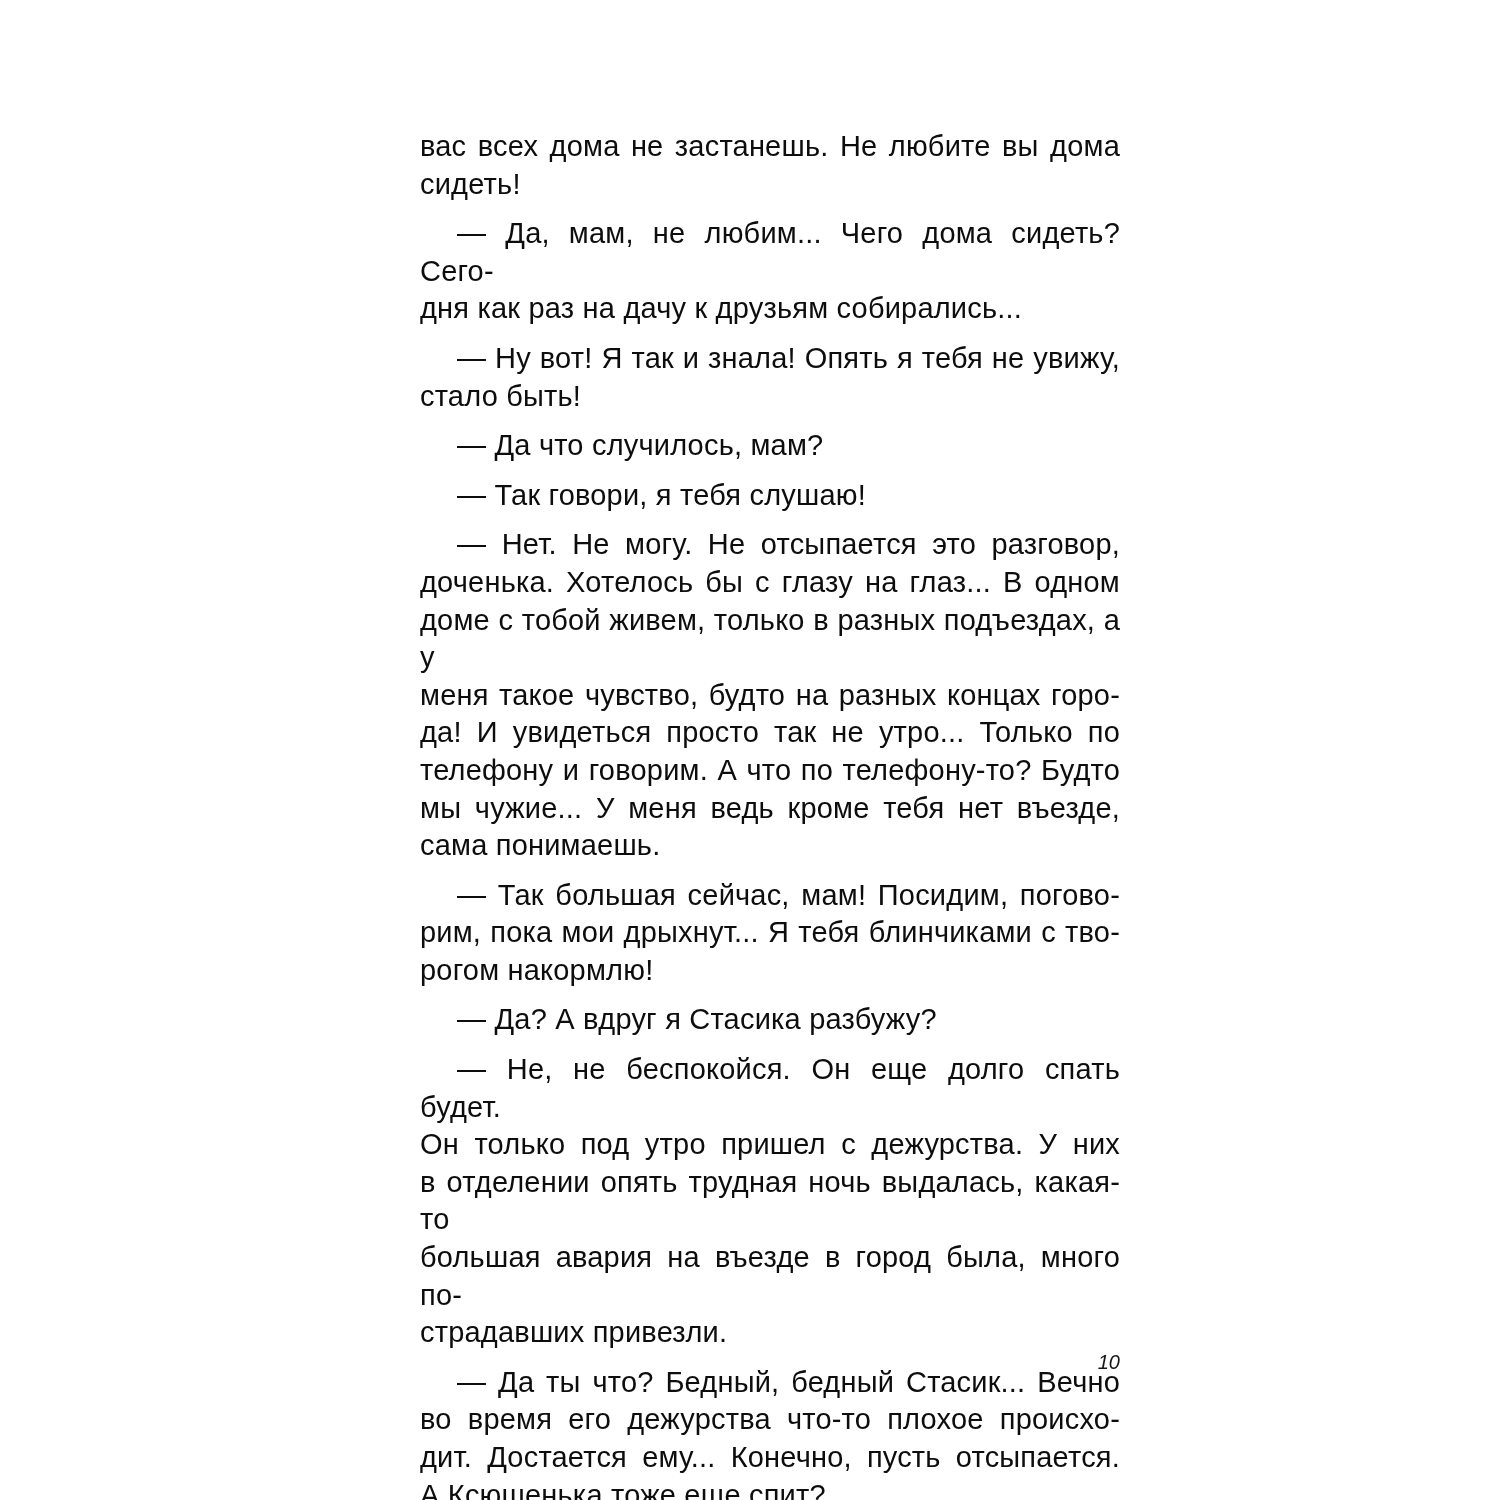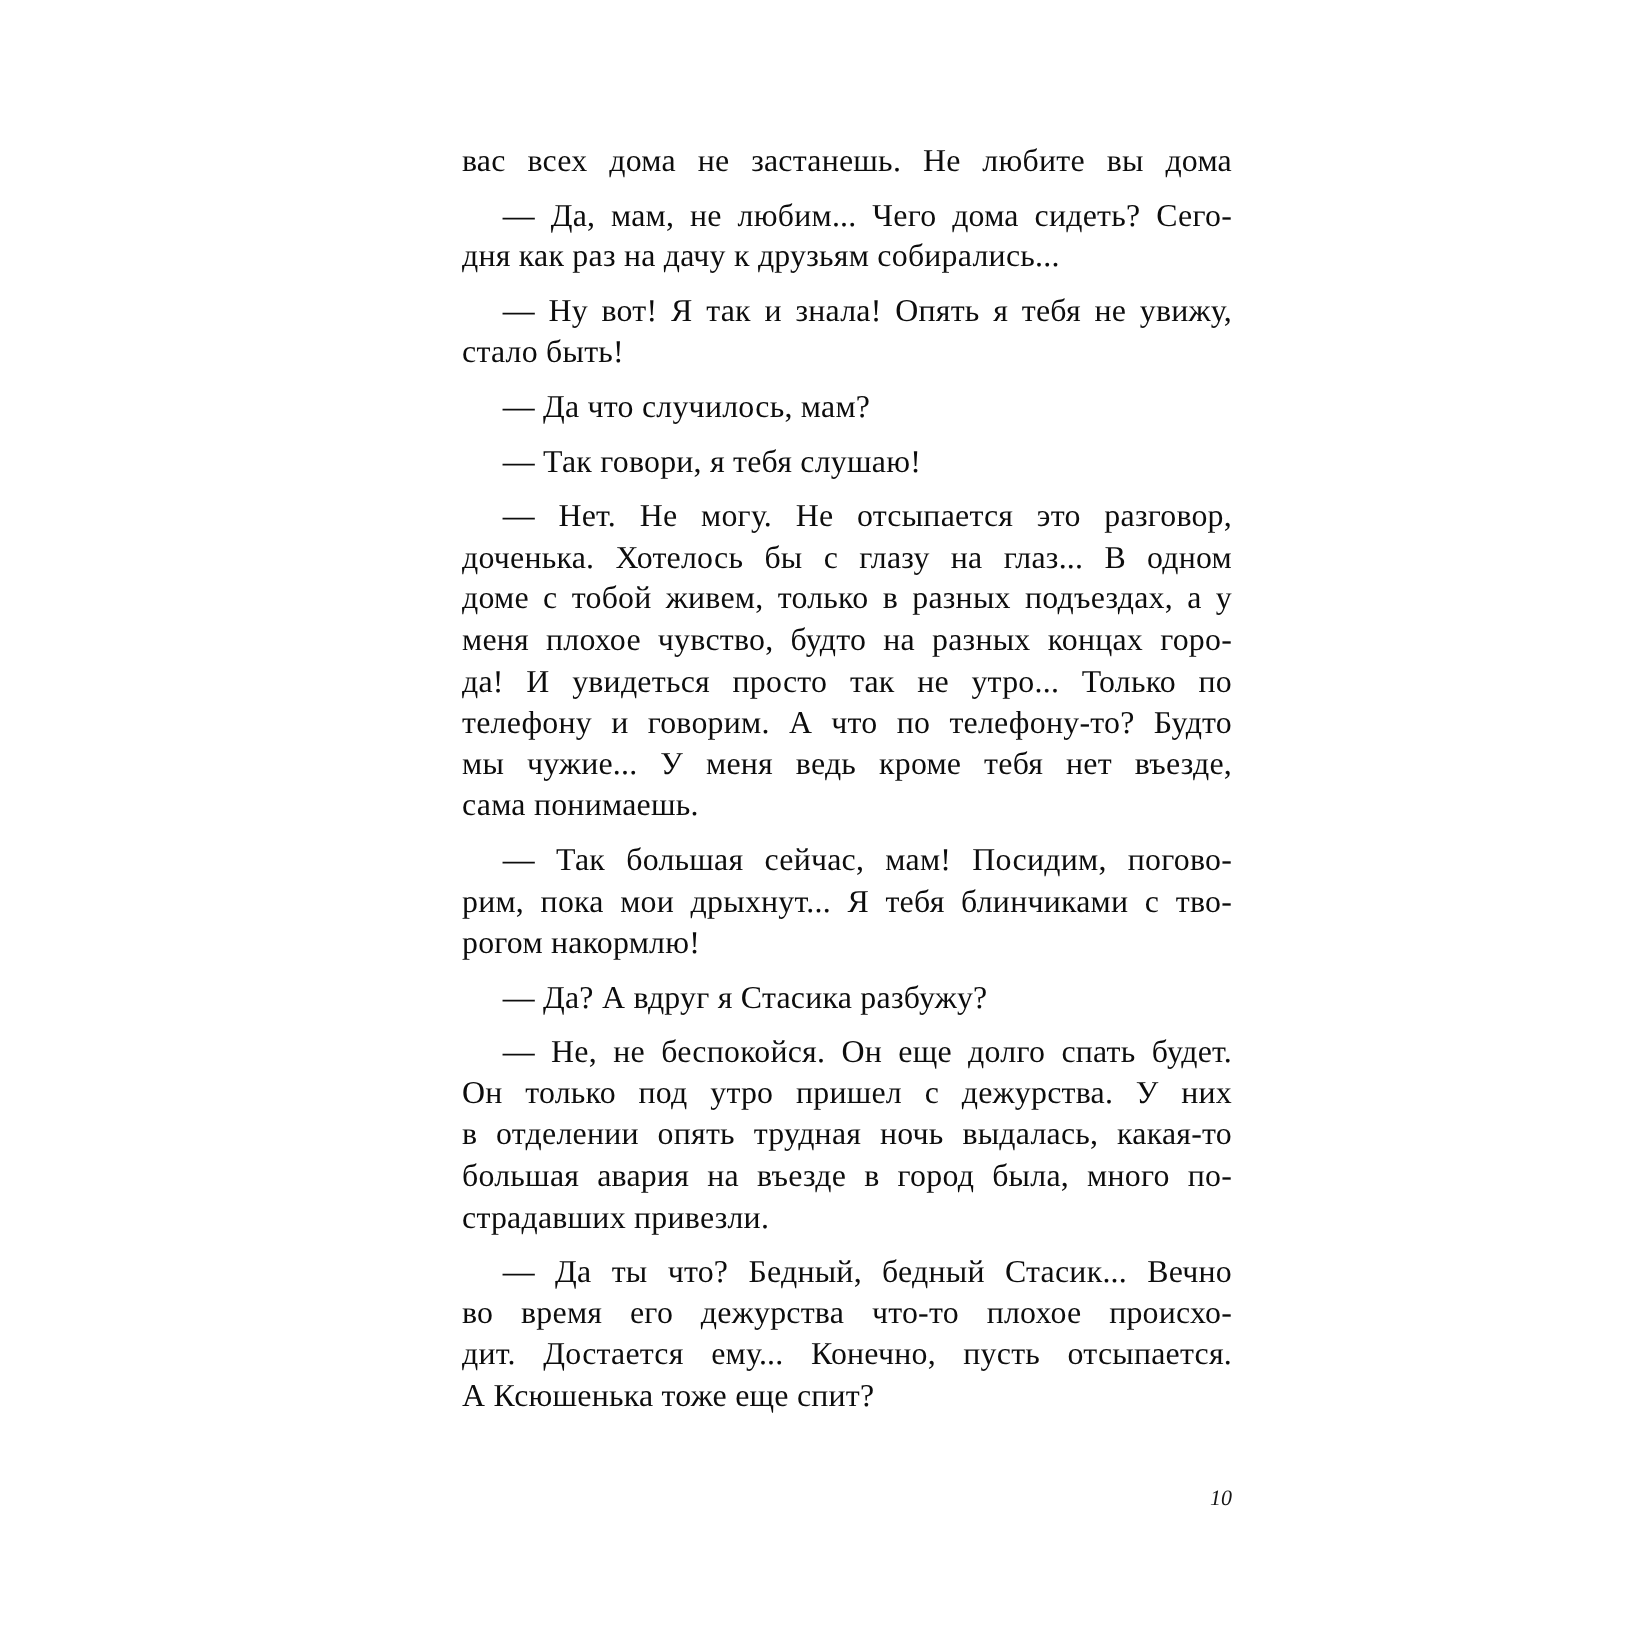--- a/index.html
+++ b/index.html
@@ -5,21 +5,21 @@
   html, body {
     margin: 0;
     padding: 0;
     background: #ffffff;
   }
   .page {
     position: relative;
     width: 1500px;
     height: 1500px;
     background: #ffffff;
-    font-family: Liberation Serif, serif;
+    font-family: Liberation Sans, sans-serif;
     color: #0d0d0d;
     overflow: hidden;
   }
   .text-block {
     position: absolute;
     left: 420px;
     top: 128px;
     width: 700px;
   }
   .paragraph {
@@ -52,40 +52,41 @@
     color: #161616;
   }
 </style>
 </head>
 <body>
 
 <div class="page">
   <div class="text-block">
       <div class="paragraph">
         <div class="line">вас всех дома не застанешь. Не любите вы дома</div>
+        <div class="line last">сидеть!</div>
       </div>
       <div class="paragraph">
         <div class="line indent">— Да, мам, не любим... Чего дома сидеть? Сего-</div>
         <div class="line last">дня как раз на дачу к друзьям собирались...</div>
       </div>
       <div class="paragraph">
         <div class="line indent">— Ну вот! Я так и знала! Опять я тебя не увижу,</div>
         <div class="line last">стало быть!</div>
       </div>
       <div class="paragraph">
         <div class="line indent last">— Да что случилось, мам?</div>
       </div>
       <div class="paragraph">
         <div class="line indent last">— Так говори, я тебя слушаю!</div>
       </div>
       <div class="paragraph">
         <div class="line indent">— Нет. Не могу. Не отсыпается это разговор,</div>
         <div class="line">доченька. Хотелось бы с глазу на глаз... В одном</div>
         <div class="line">доме с тобой живем, только в разных подъездах, а у</div>
-        <div class="line">меня плохое чувство, будто на разных концах горо-</div>
+        <div class="line">меня такое чувство, будто на разных концах горо-</div>
         <div class="line">да! И увидеться просто так не утро... Только по</div>
         <div class="line">телефону и говорим. А что по телефону-то? Будто</div>
         <div class="line">мы чужие... У меня ведь кроме тебя нет въезде,</div>
         <div class="line last">сама понимаешь.</div>
       </div>
       <div class="paragraph">
         <div class="line indent">— Так большая сейчас, мам! Посидим, погово-</div>
         <div class="line">рим, пока мои дрыхнут... Я тебя блинчиками с тво-</div>
         <div class="line last">рогом накормлю!</div>
       </div>

